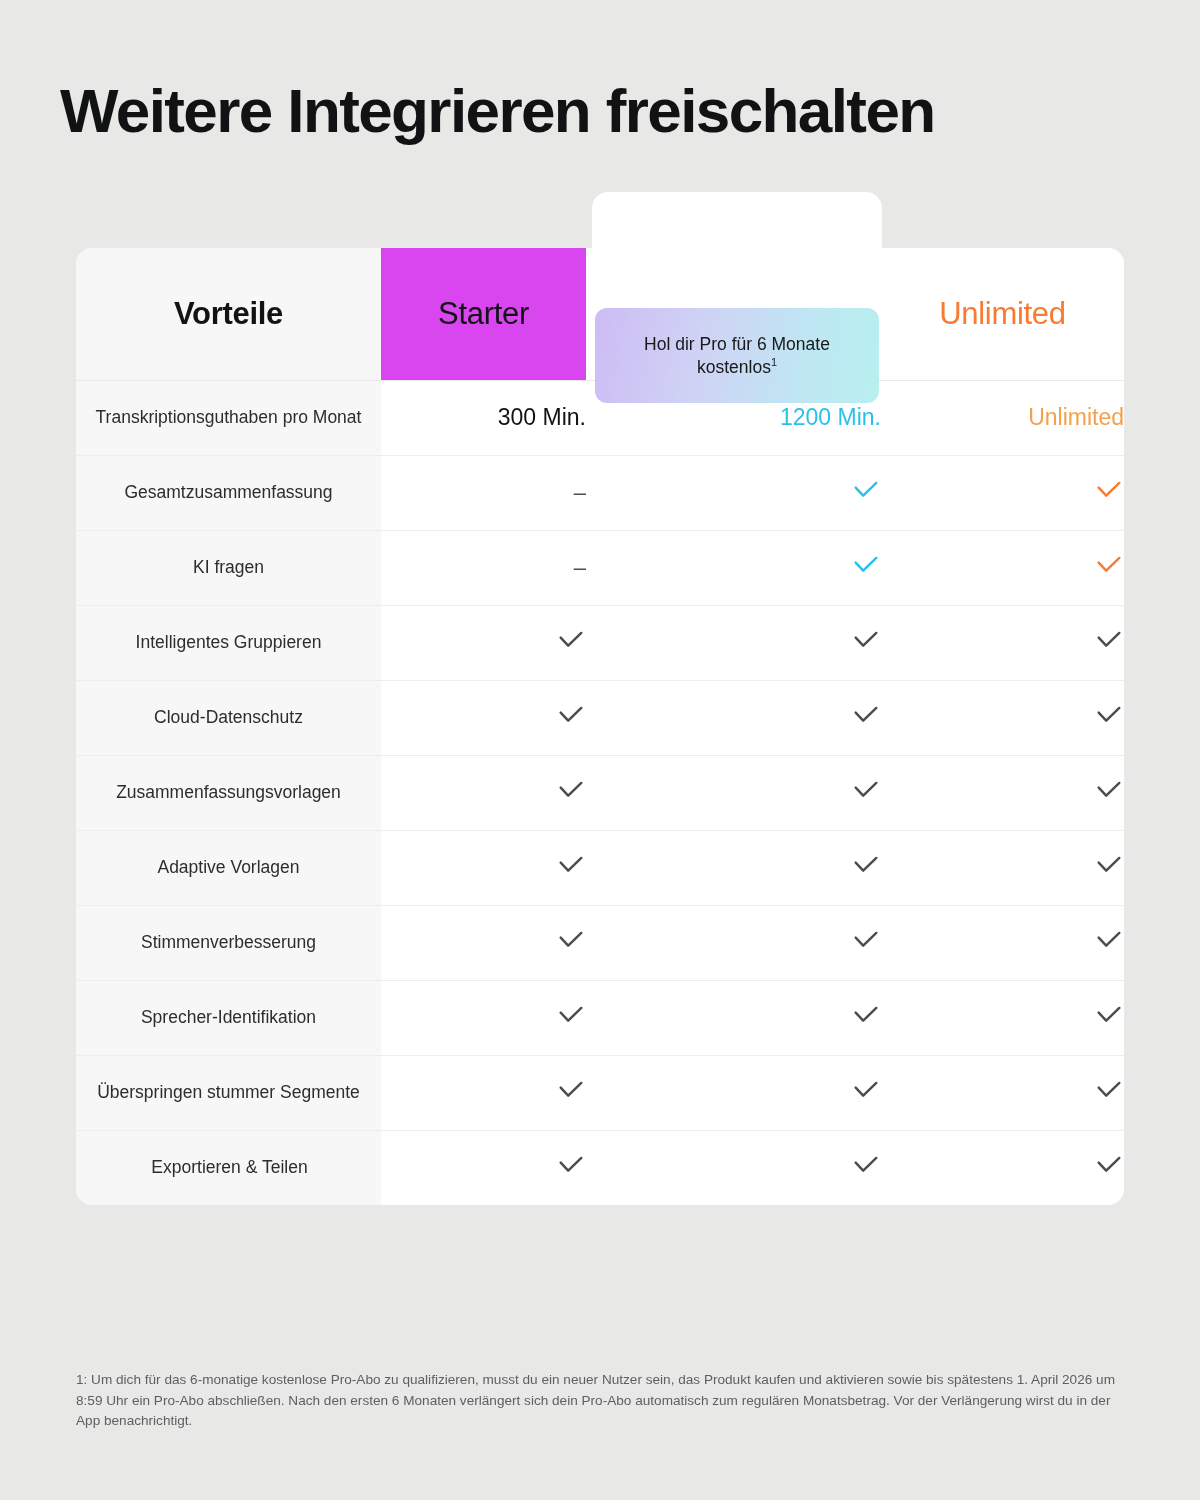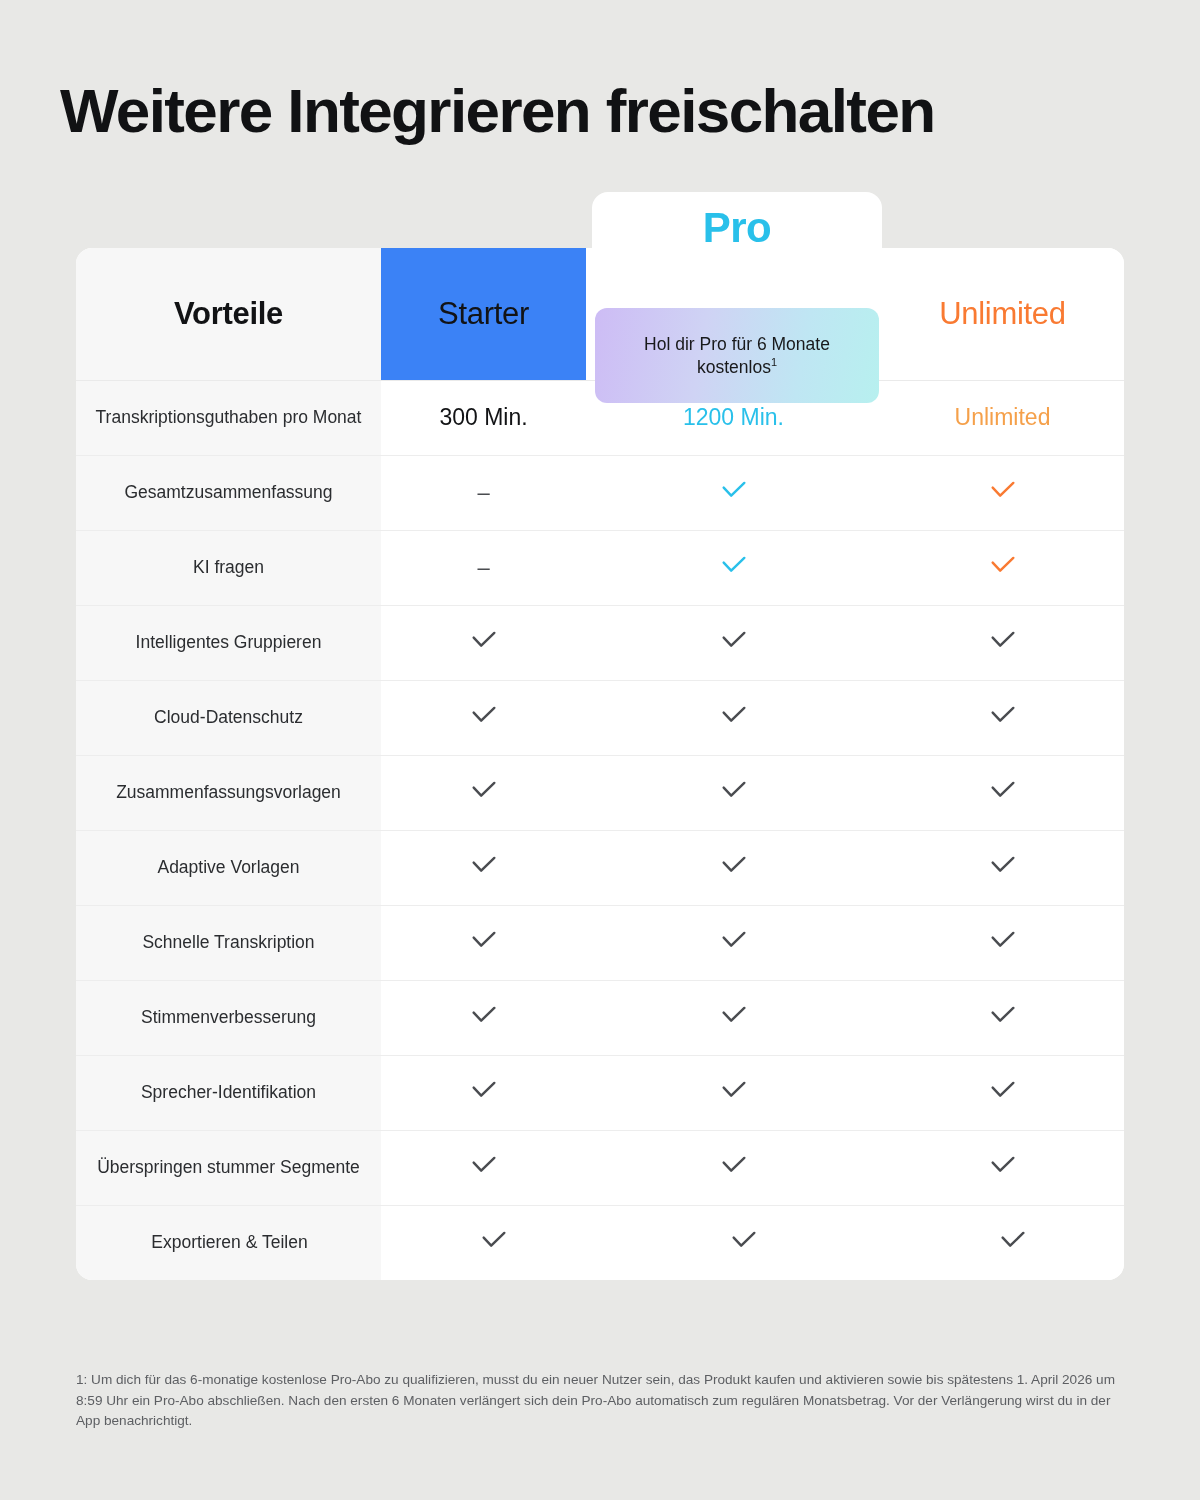--- a/index.html
+++ b/index.html
@@ -108,21 +108,21 @@
     border-bottom: 1px solid #eaeaea;
   }
   th.h-feature {
     background: #f7f7f7;
     font-size: 31px;
     color: #121315;
     font-weight: 700;
     letter-spacing: -0.3px;
   }
   th.h-starter {
-    background: #3b82f6;
+    background: #d946ef;
     font-size: 31px;
     color: #121315;
     letter-spacing: -0.3px;
   }
   th.h-pro { background: #ffffff; }
   th.h-unl {
     background: #ffffff;
     font-size: 31px;
     color: #f97a32;
     letter-spacing: -0.3px;
@@ -138,21 +138,21 @@
   }
   tbody tr:last-child td { border-bottom: none; padding-left: 20px; }
 
   td.feature {
     background: #f7f7f7;
     color: #2b2d30;
     font-size: 17.5px;
     line-height: 1.25;
     padding: 0 18px;
   }
-  td.val { background: #ffffff; }
+  td.val { background: #ffffff; text-align: right; }
   td.val.big { font-size: 23px; color: #121315; }
   td.val.big.pro { color: #29c0ea; }
   td.val.big.unl { color: #f5a04a; }
 
   .dash { font-size: 22px; color: #4a4c50; }
 
   .check {
     display: inline-block;
     width: 30px;
     height: 30px;
@@ -171,21 +171,20 @@
   }
 </style>
 </head>
 <body>
 
 <div class="page">
 
   <h1 class="headline">Weitere Integrieren freischalten</h1>
 
   <div class="pro-card">
-    <div class="pro-title">Pro</div>
     <div class="promo-pill">
       <div class="promo-text"><span>Hol dir Pro für 6 Monate kostenlos</span><sup>1</sup></div>
     </div>
   </div>
 
   <div class="table-wrap">
     <table>
       <colgroup>
         <col class="c-feature">
           <col class="c-starter">
@@ -269,32 +268,20 @@
                   <path d="M5 13.5 L13 22 L27 8.5" stroke="#4a4c50" stroke-width="2.6" stroke-linecap="round" stroke-linejoin="round"></path>
                 </svg></span></td>
             <td class="val"><span class="check"><svg viewBox="0 0 32 32" fill="none" xmlns="http://www.w3.org/2000/svg">
                   <path d="M5 13.5 L13 22 L27 8.5" stroke="#4a4c50" stroke-width="2.6" stroke-linecap="round" stroke-linejoin="round"></path>
                 </svg></span></td>
             <td class="val"><span class="check"><svg viewBox="0 0 32 32" fill="none" xmlns="http://www.w3.org/2000/svg">
                   <path d="M5 13.5 L13 22 L27 8.5" stroke="#4a4c50" stroke-width="2.6" stroke-linecap="round" stroke-linejoin="round"></path>
                 </svg></span></td>
           </tr>
           <tr>
-            <td class="feature">Schnelle Transkription</td>
-            <td class="val"><span class="check"><svg viewBox="0 0 32 32" fill="none" xmlns="http://www.w3.org/2000/svg">
-                  <path d="M5 13.5 L13 22 L27 8.5" stroke="#4a4c50" stroke-width="2.6" stroke-linecap="round" stroke-linejoin="round"></path>
-                </svg></span></td>
-            <td class="val"><span class="check"><svg viewBox="0 0 32 32" fill="none" xmlns="http://www.w3.org/2000/svg">
-                  <path d="M5 13.5 L13 22 L27 8.5" stroke="#4a4c50" stroke-width="2.6" stroke-linecap="round" stroke-linejoin="round"></path>
-                </svg></span></td>
-            <td class="val"><span class="check"><svg viewBox="0 0 32 32" fill="none" xmlns="http://www.w3.org/2000/svg">
-                  <path d="M5 13.5 L13 22 L27 8.5" stroke="#4a4c50" stroke-width="2.6" stroke-linecap="round" stroke-linejoin="round"></path>
-                </svg></span></td>
-          </tr>
-          <tr>
             <td class="feature">Stimmenverbesserung</td>
             <td class="val"><span class="check"><svg viewBox="0 0 32 32" fill="none" xmlns="http://www.w3.org/2000/svg">
                   <path d="M5 13.5 L13 22 L27 8.5" stroke="#4a4c50" stroke-width="2.6" stroke-linecap="round" stroke-linejoin="round"></path>
                 </svg></span></td>
             <td class="val"><span class="check"><svg viewBox="0 0 32 32" fill="none" xmlns="http://www.w3.org/2000/svg">
                   <path d="M5 13.5 L13 22 L27 8.5" stroke="#4a4c50" stroke-width="2.6" stroke-linecap="round" stroke-linejoin="round"></path>
                 </svg></span></td>
             <td class="val"><span class="check"><svg viewBox="0 0 32 32" fill="none" xmlns="http://www.w3.org/2000/svg">
                   <path d="M5 13.5 L13 22 L27 8.5" stroke="#4a4c50" stroke-width="2.6" stroke-linecap="round" stroke-linejoin="round"></path>
                 </svg></span></td>

